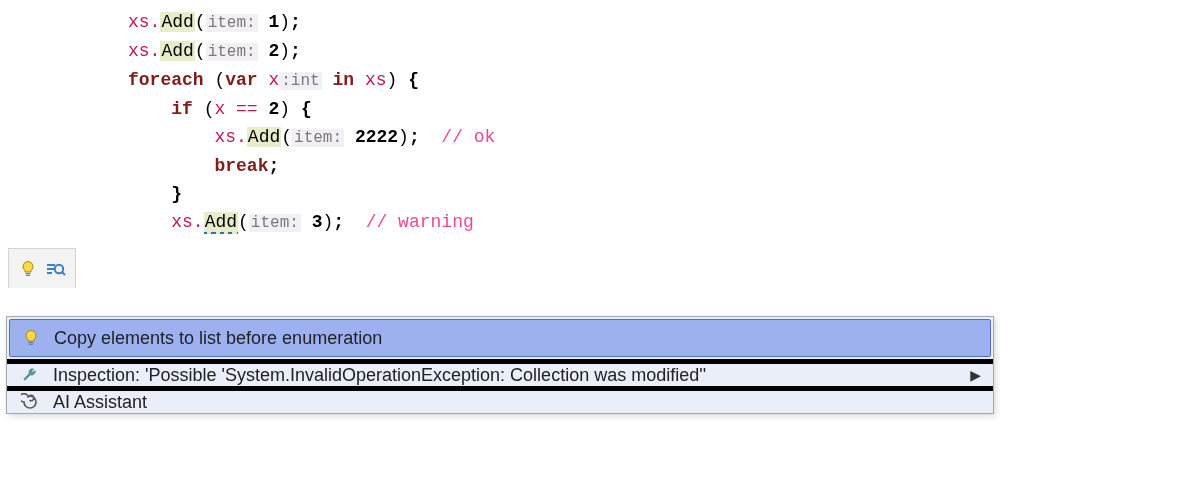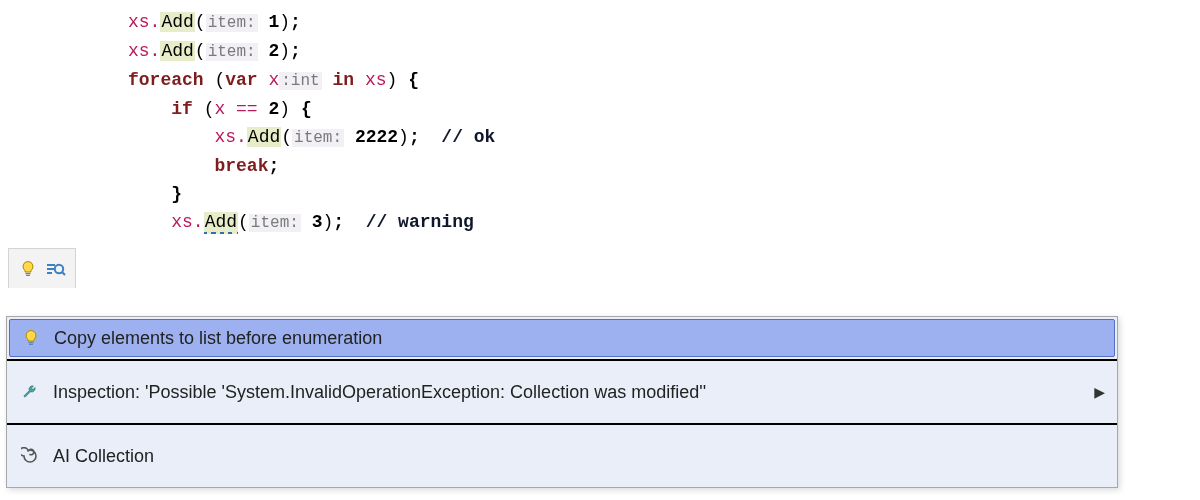--- a/index.html
+++ b/index.html
@@ -19,55 +19,55 @@
   }
   .code-line { display: block; }
   .k-foreach, .k-if, .k-break, .k-var, .k-in { color: #7f1d1d; font-weight: bold; }
   .method { color: #000; background: #e6edc8; padding: 0 1px; }
   .method-warn { background: #e6edc8; padding: 0 1px; border-bottom: 2px solid; border-image: repeating-linear-gradient(90deg,#2f6fb3 0 4px,transparent 4px 8px) 1; }
   .paren { color: #000; }
   .hint { color: #7a7a7a; background: #f3f0f5; font-size: 16px; padding: 0 2px; }
   .numlit { color: #000; font-weight: bold; }
   .semi { color: #000; font-weight: bold; }
   .brace { color: #000; font-weight: bold; }
-  .comment { color: #0f172a; font-weight: bold; }
+  .comment { color: #ec4899; font-weight: normal; }
   .ident { color: #be185d; }
 
   .gutter-icons {
     position: absolute;
     left: 8px;
     top: 248px;
     display: flex;
     align-items: center;
     gap: 6px;
     background: #f3f3f3;
     border: 1px solid #d4d4d4;
     border-bottom: none;
     padding: 4px 8px;
     height: 40px;
   }
 
   .popup {
     position: absolute;
     left: 6px;
     top: 316px;
-    width: 1112px;
+    width: 988px;
     background: #eaeef8;
     border: 1px solid #a7a7a7;
     box-shadow: 2px 2px 6px rgba(0,0,0,0.15);
     font-family: "Segoe UI", Arial, sans-serif;
     font-size: 18px;
     color: #222;
   }
   .popup-item {
     display: flex;
     align-items: center;
     gap: 12px;
-    padding: 20px 12px;
-    border-top: 2px solid #000000;
+    padding: 0 12px;
+    border-top: 5px solid #000000;
   }
   .popup-item:first-child { border-top: none; }
   .popup-item.selected {
     background: #9db0ef;
     border: 1px solid #5370c4;
     margin: 2px;
     border-radius: 2px;
     padding: 7px 10px;
   }
   .popup-icon {
@@ -121,15 +121,15 @@
       </span>
       <span class="popup-label">Inspection: 'Possible 'System.InvalidOperationException: Collection was modified''</span>
       <span class="chevron">▶</span>
     </div>
     <div class="popup-item">
       <span class="popup-icon">
         <svg width="18" height="18" viewBox="0 0 18 18">
           <path d="M9 3a6 6 0 1 1-6 6 4.2 4.2 0 1 1 4.2-4.2A2.8 2.8 0 1 1 9 7.6" fill="none" stroke="#555" stroke-width="1.6" stroke-linecap="round"></path>
         </svg>
       </span>
-      <span class="popup-label">AI Collection</span>
+      <span class="popup-label">AI Assistant</span>
     </div>
   </div>
 
 </body></html>

